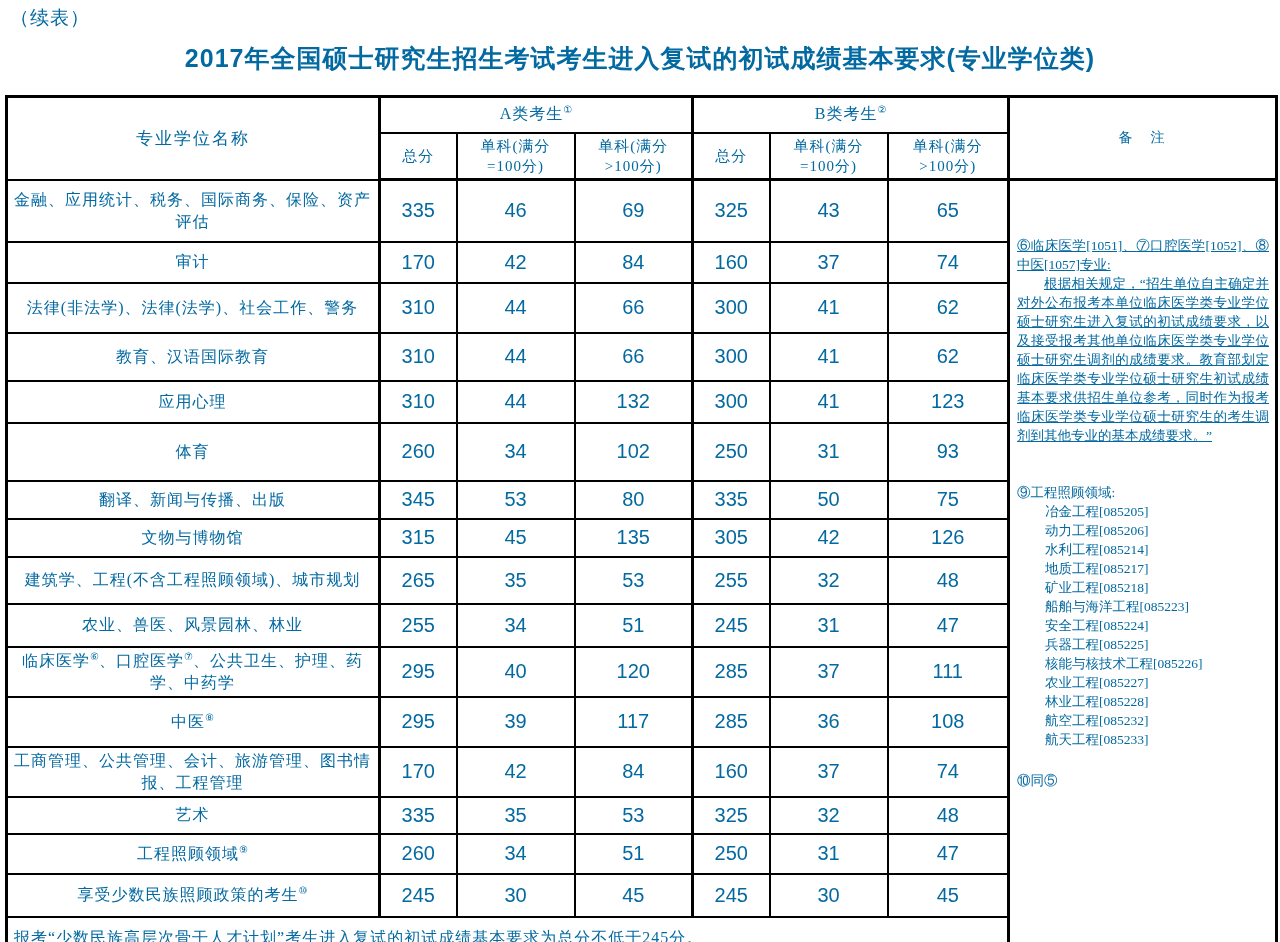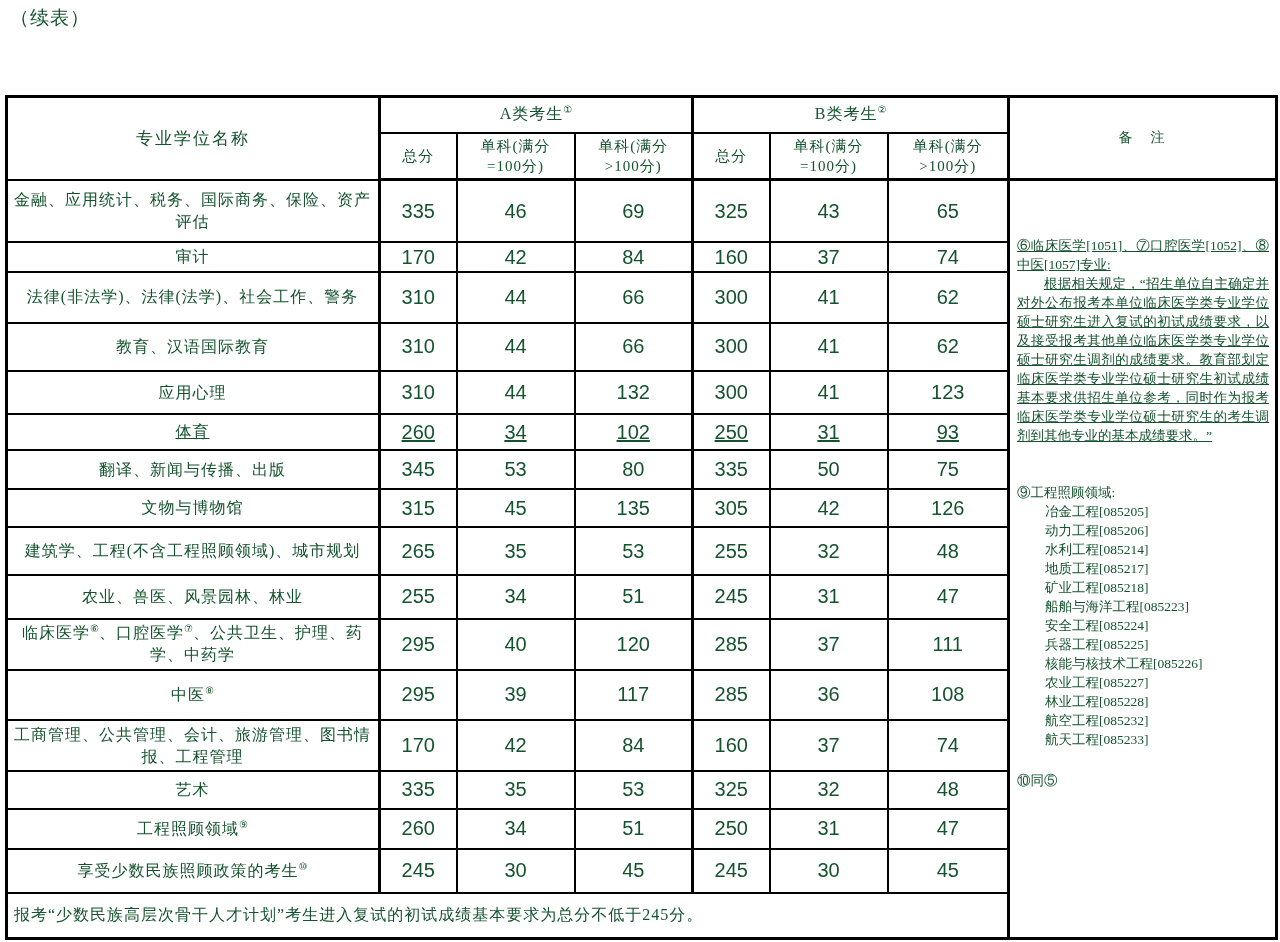--- a/index.html
+++ b/index.html
@@ -1,21 +1,21 @@
 <!DOCTYPE html>
 <html><head>
 <meta charset="utf-8">
 <style>
   * { margin:0; padding:0; box-sizing:border-box; }
   html,body { background:#e8e8e8; }
   .page {
     position:relative;
     width:1280px; height:942px;
     background:#ffffff;
-    color:#14532d;
+    color:#0369a1;
     font-family:"Liberation Serif","DejaVu Serif",serif;
     overflow:hidden;
   }
   .cont-label {
     position:absolute; left:10px; top:5px;
     font-size:19px; letter-spacing:1px;
   }
   .doc-title {
     position:absolute; left:0; top:42px; width:100%;
     text-align:center;
@@ -72,20 +72,21 @@
     text-align:left;
   }
 </style>
 </head>
 <body>
 
 <div class="page">
 
   <div class="cont-label">（续表）</div>
 
+  <div class="doc-title">2017年全国硕士研究生招生考试考生进入复试的初试成绩基本要求(专业学位类)</div>
 
   <table class="score-table">
     <colgroup>
       <col style="width:373px">
         <col style="width:77px">
         <col style="width:118px">
         <col style="width:118px">
       <col style="width:77px">
         <col style="width:118px">
         <col style="width:121px">
@@ -137,21 +138,21 @@
               <div class="ritem">兵器工程[085225]</div>
               <div class="ritem">核能与核技术工程[085226]</div>
               <div class="ritem">农业工程[085227]</div>
               <div class="ritem">林业工程[085228]</div>
               <div class="ritem">航空工程[085232]</div>
               <div class="ritem">航天工程[085233]</div>
             </div>
             <div class="rblock r3">⑩同⑤</div>
           </td>
         </tr>
-        <tr style="height: 29px; padding-left: 7px;">
+        <tr style="height: 41px; padding-left: 7px;">
           <td class="name-cell">审计</td>
           <td class="num-cell tl">170</td>
           <td class="num-cell">42</td>
           <td class="num-cell">84</td>
           <td class="num-cell tl">160</td>
           <td class="num-cell">37</td>
           <td class="num-cell">74</td>
         </tr>
         <tr style="height: 50px; margin-left: 28px;">
           <td class="name-cell">法律(非法学)、法律(法学)、社会工作、警务</td>
@@ -173,21 +174,21 @@
         </tr>
         <tr style="height: 42px;">
           <td class="name-cell">应用心理</td>
           <td class="num-cell tl">310</td>
           <td class="num-cell">44</td>
           <td class="num-cell">132</td>
           <td class="num-cell tl">300</td>
           <td class="num-cell">41</td>
           <td class="num-cell">123</td>
         </tr>
-        <tr style="height: 36px; text-decoration: underline;">
+        <tr style="height: 58px;">
           <td class="name-cell">体育</td>
           <td class="num-cell tl">260</td>
           <td class="num-cell">34</td>
           <td class="num-cell">102</td>
           <td class="num-cell tl">250</td>
           <td class="num-cell">31</td>
           <td class="num-cell">93</td>
         </tr>
         <tr style="height: 38px;">
           <td class="name-cell">翻译、新闻与传播、出版</td>

